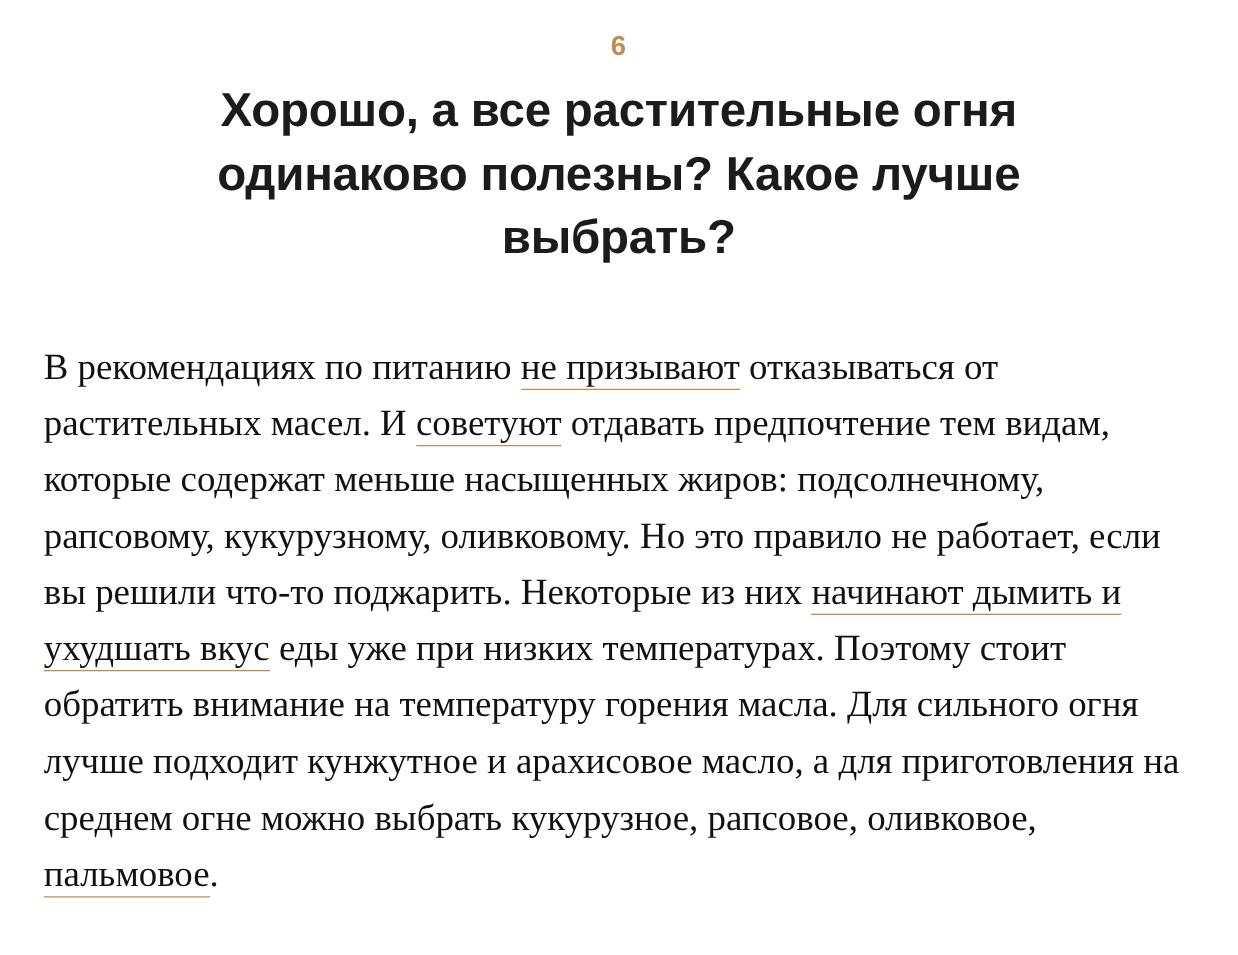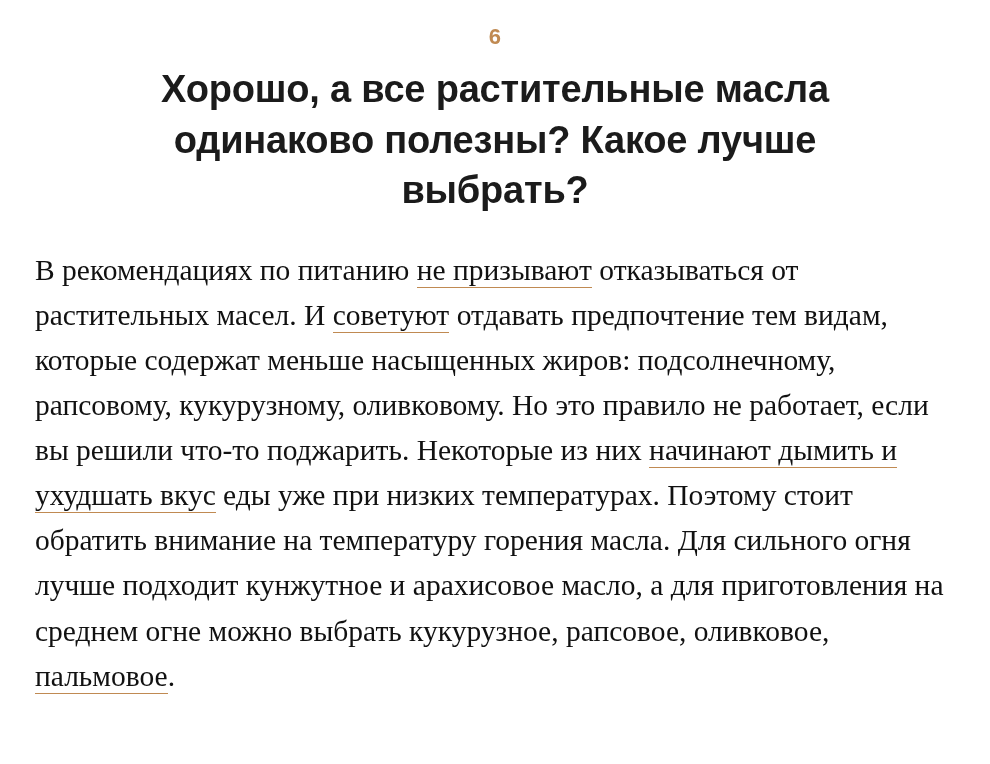--- a/index.html
+++ b/index.html
@@ -37,21 +37,21 @@
     font-weight: bold;
     font-size: 38px;
     line-height: 1.33;
     color: #1b1b1b;
     letter-spacing: -0.2px;
     margin: 0 auto;
     max-width: 820px;
     padding: 0 10px;
   }
   .body-block {
-    margin-top: 32px;
+    margin-top: 56px;
     padding-left: 5px;
     padding-right: 12px;
   }
   .body-paragraph {
     font-family: "Liberation Serif", serif;
     font-size: 29.5px;
     line-height: 1.53;
     color: #111111;
     text-align: left;
     margin: 0;
@@ -64,19 +64,19 @@
     cursor: pointer;
   }
 </style>
 </head>
 <body>
 
 <div class="page">
 
   <div class="section-number">6</div>
 
-  <h1 class="headline">Хорошо, а все растительные масла одинаково полезны? Какое лучше выбрать?</h1>
+  <h1 class="headline">Хорошо, а все растительные огня одинаково полезны? Какое лучше выбрать?</h1>
 
   <div class="body-block">
     <p class="body-paragraph"><span>В рекомендациях по питанию </span><a class="lnk" href="#">не призывают</a><span> отказываться от растительных масел. И </span><a class="lnk" href="#">советуют</a><span> отдавать предпочтение тем видам, которые содержат меньше насыщенных жиров: подсолнечному, рапсовому, кукурузному, оливковому. Но это правило не работает, если вы решили что-то поджарить. Некоторые из них </span><a class="lnk" href="#">начинают дымить и ухудшать вкус</a><span> еды уже при низких температурах. Поэтому стоит обратить внимание на температуру горения масла. Для сильного огня лучше подходит кунжутное и арахисовое масло, а для приготовления на среднем огне можно выбрать кукурузное, рапсовое, оливковое, </span><a class="lnk" href="#">пальмовое</a><span>.</span></p>
   </div>
 
 </div>
 
 </body></html>

